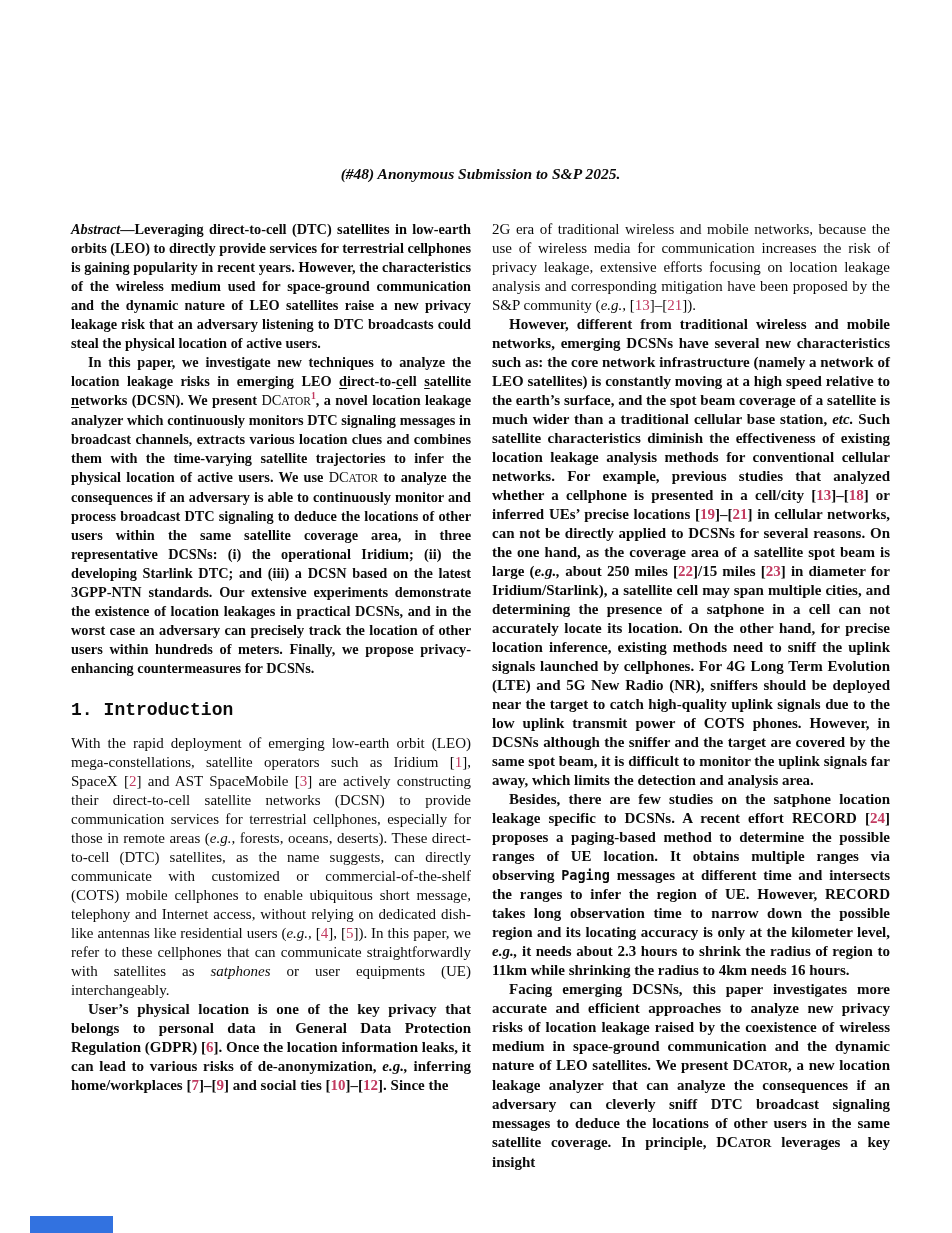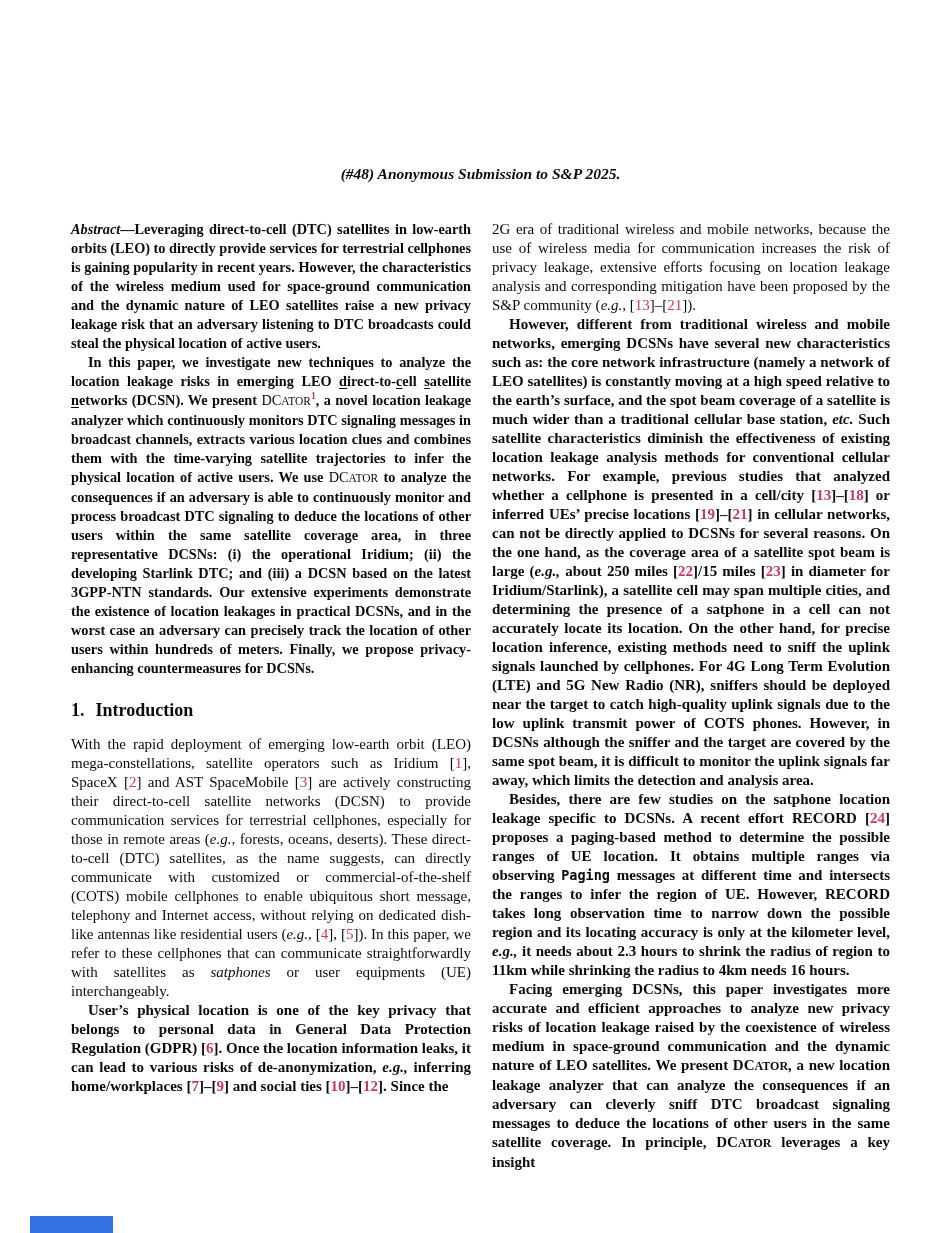--- a/index.html
+++ b/index.html
@@ -48,20 +48,21 @@
   .para.indent { text-indent:17px;font-weight:bold; }
   .para.abs {
     font-weight:bold;
     font-size:14.3px;
     line-height:19px;
   }
   .sec-heading {
     font-size:18px;
     font-weight:bold;
     margin:22px 0 14px 0;
+    font-family:Liberation Mono, monospace;
   }
   .sec-num { margin-right:11px; }
   .footnote { margin-top:13px; }
   .fn-rule {
     width:168px;
     height:0;
     border-top:1.2px solid #000;
     margin:0 0 6px 0;
   }
   .para.fn {

